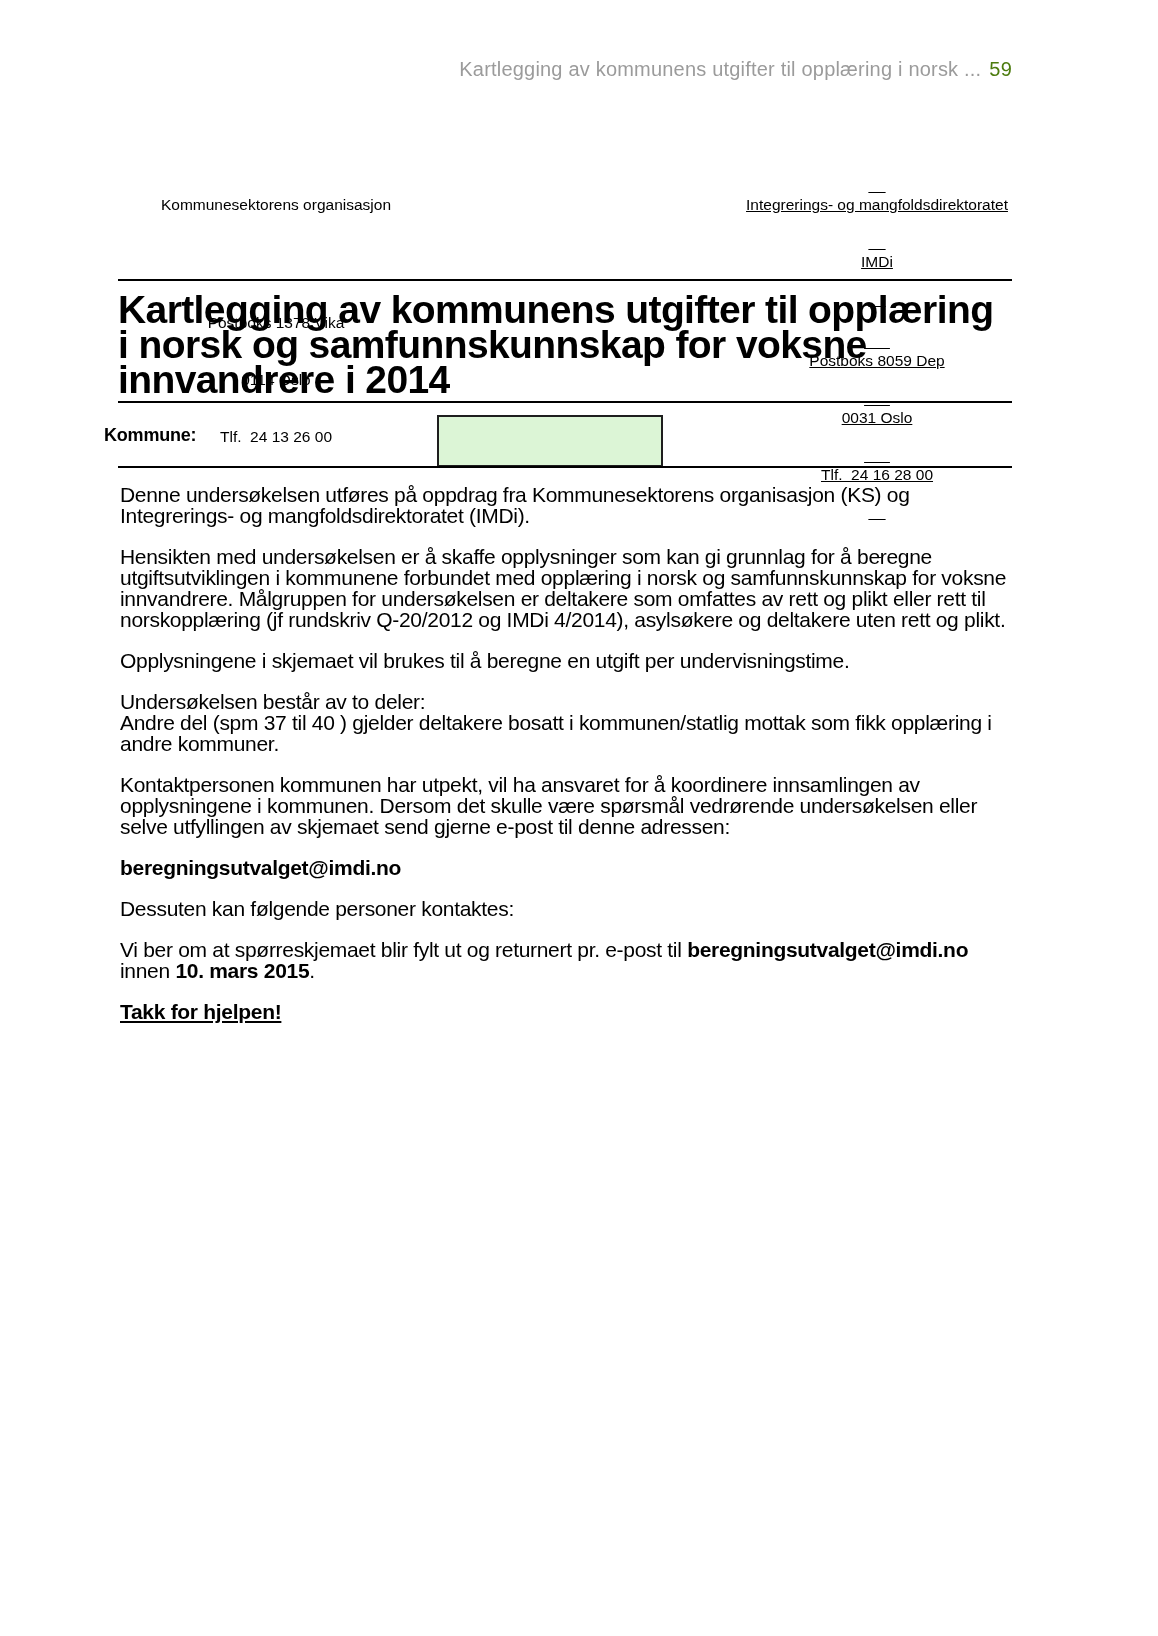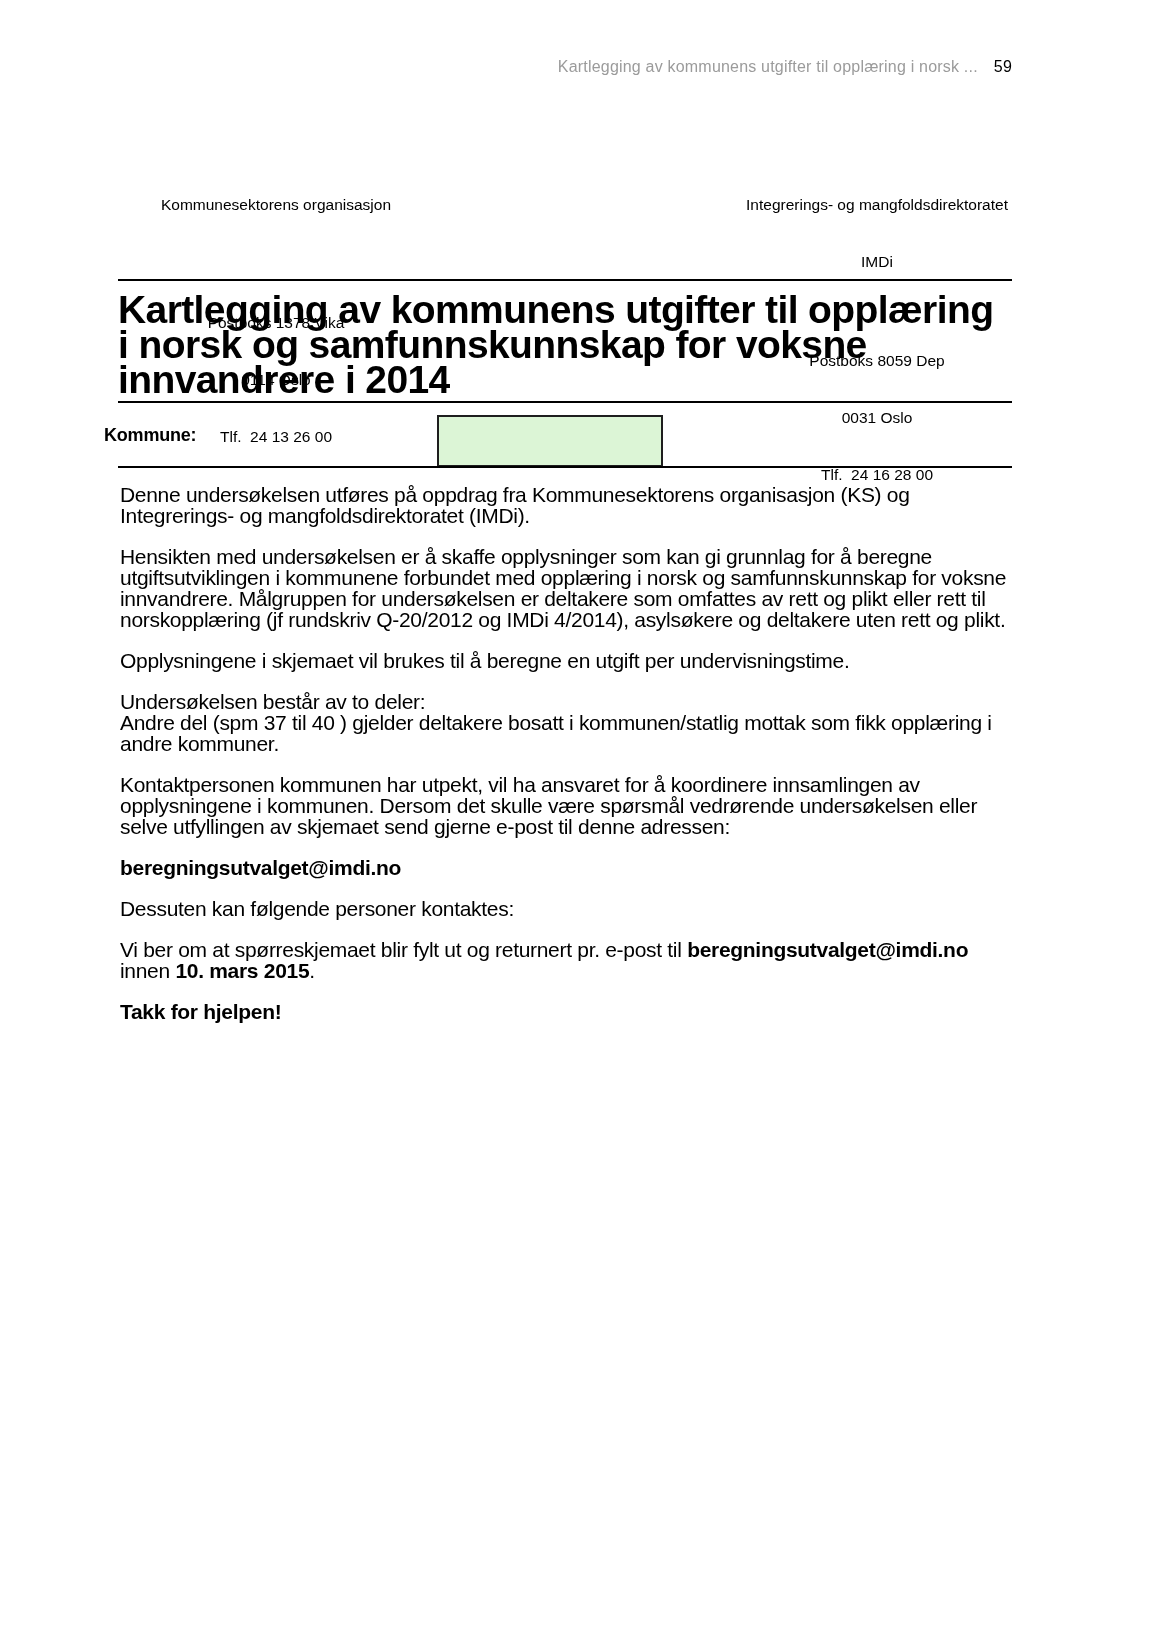--- a/index.html
+++ b/index.html
@@ -10,32 +10,32 @@
     color:#000;
     position:relative;
     overflow:hidden;
   }
   .page { position:absolute; inset:0; background:#fff; }
 
   
   .running-header {
     position:absolute; top:58px; left:118px; width:894px;
     display:flex; justify-content:flex-end; align-items:baseline;
-    font-size:16px; letter-spacing:0.2px;
+    font-size:20px; letter-spacing:0.2px;
   }
   .rh-title { color:#9B9B9B; }
-  .rh-page  { color:#000000; margin-left:16px; }
+  .rh-page  { color:#4d7c0f; margin-left:8px; }
 
   
   .addr {
     position:absolute; top:157px; text-align:center;
     font-size:15.5px; line-height:19px; white-space:pre; color:#000;
   }
   .addr-left  { left:118px; width:316px; }
-  .addr-right { left:722px; width:310px; }
+  .addr-right { left:722px; width:310px;text-decoration:underline; }
   .addr-group-left  { margin-top:23px; }
   .addr-group-right { margin-top:4px; }
 
   
   .rule { position:absolute; left:118px; width:894px; height:0; border-top:2px solid #000; }
   .rule-top     { top:279px; }
   .rule-title   { top:401px; }
   .rule-kommune { top:466px; }
 
   
@@ -58,21 +58,21 @@
   
   .body-text {
     position:absolute; left:120px; top:484px; width:896px;
     font-size:21px; line-height:21px; letter-spacing:-0.3px; color:#000;
   }
   .body-text p { margin:0 0 20px 0; }
   .lines div { margin:0; }
   .lines { margin-bottom:20px; }
   .bold-line { font-weight:bold; }
   .closing { margin-top:40px; margin-bottom:0; }
-  .thanks  { margin-top:31px; font-weight:bold; }
+  .thanks  { margin-top:31px; font-weight:bold;text-decoration:underline; }
   b { font-weight:bold; }
 </style>
 </head>
 <body>
 
 <div class="page">
 
   <div class="running-header">
     <span class="rh-title">Kartlegging av kommunens utgifter til opplæring i norsk ...</span>
     <span class="rh-page">59</span>

